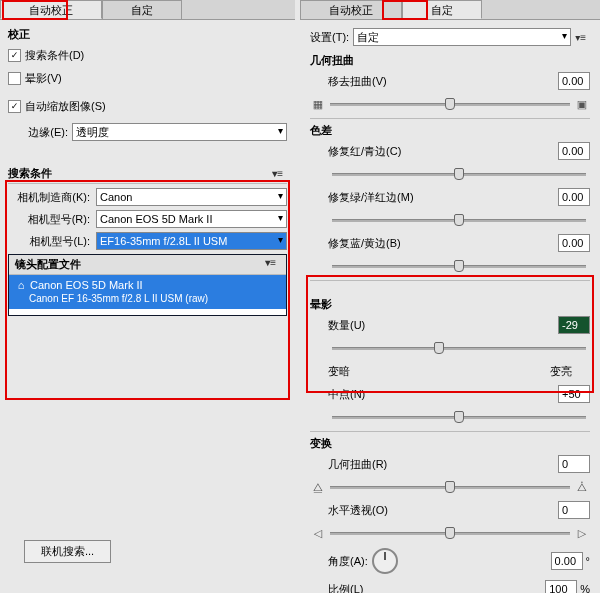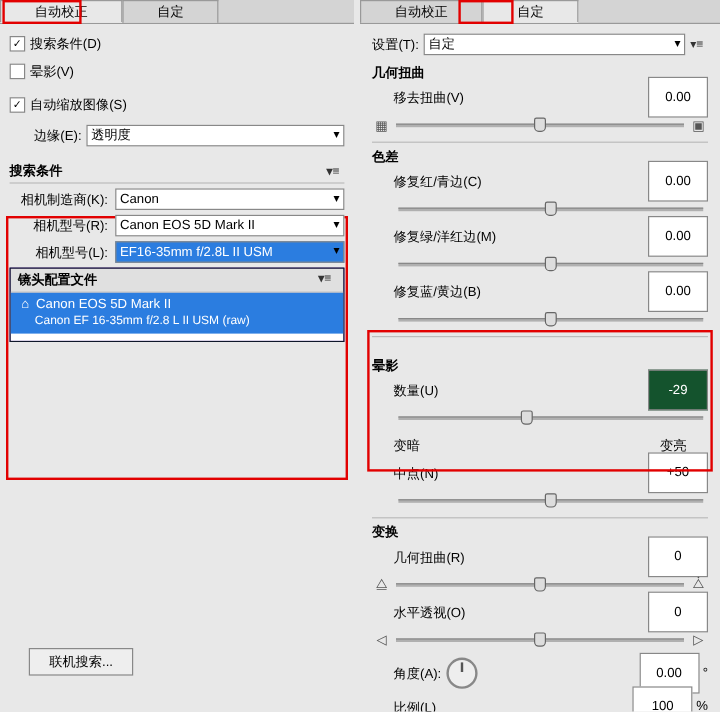--- a/index.html
+++ b/index.html
@@ -12,21 +12,21 @@
 .tab.active{background:#e8e8e8;border-bottom:1px solid #e8e8e8;margin-bottom:-1px}
 .redbox{border:2px solid #e20000;position:absolute}
 .section{padding:3px 8px}
 .section-title{font-weight:bold;margin:4px 0 2px 0;display:flex;justify-content:space-between;align-items:center}
 .row{display:flex;align-items:center;margin:3px 0;height:20px}
 .chk{width:13px;height:13px;margin-right:4px;border:1px solid #888;background:#fff;display:inline-flex;align-items:center;justify-content:center;font-size:9px;color:#000}
 .label{flex:0 0 auto;margin-right:4px}
 select,.select{flex:1;height:18px;border:1px solid #888;background:#fff;padding:0 14px 0 3px;font-size:11px;appearance:none;position:relative}
 .select-wrap{position:relative;flex:1;display:flex}
 .select-wrap::after{content:"▾";position:absolute;right:4px;top:2px;pointer-events:none;font-size:10px}
-input.num{width:50px;height:18px;border:1px solid #888;background:#fff;text-align:center;padding:16px 3px;font-size:11px}
+input.num{width:32px;height:18px;border:1px solid #888;background:#fff;text-align:left;padding:0 3px;font-size:11px}
 .slider{position:relative;height:16px;flex:1;margin:0 4px}
 .slider::before{content:"";position:absolute;left:0;right:0;top:7px;height:2px;background:#b0b0b0;border-top:1px solid #888}
 .slider .thumb{position:absolute;top:2px;width:10px;height:12px;background:#ddd;border:1px solid #666;border-radius:2px 2px 4px 4px;transform:translateX(-50%)}
 .menu-icon{font-size:10px;color:#333;padding:0 4px}
 .lens-profile{background:#4c1d95;border:1px solid #0f172a;margin:4px 8px;padding:0}
 .lens-profile-hdr{background:#e0e0e0;padding:2px 6px;font-weight:bold;display:flex;justify-content:space-between;border-bottom:1px solid #bbb}
 .lens-list{background:#fff;min-height:40px}
 .lens-item{background:#2b7de0;color:#fff;padding:3px 6px;line-height:14px}
 .lens-item .sub{font-size:10px;padding-left:14px}
 .lens-item .ico{display:inline-block;width:12px;text-align:center}
@@ -42,20 +42,23 @@
 <body>
 
 <div class="panel left">
   <div class="tabs">
     <div class="tab active">自动校正</div>
     <div class="tab">自定</div>
   </div>
   <div class="redbox" style="left:2px;top:0;width:66px;height:20px"></div>
 
   <div class="section">
+    <div class="section-title">
+        <span>校正</span>
+      </div>
     <div class="row">
       <span class="chk">✓</span>
       <span>搜索条件(D)</span>
     </div>
     <div class="row">
       <span class="chk"></span>
       <span>晕影(V)</span>
     </div>
     <div class="row" style="margin-top:8px">
       <span class="chk">✓</span>
@@ -64,21 +67,21 @@
     <div class="row" style="margin-top:6px">
       <span class="label" style="width:60px;text-align:right">边缘(E):</span>
       <div class="select-wrap">
           <select><option>透明度</option></select>
         </div>
     </div>
   </div>
 
   <div class="redbox" style="left:5px;top:180px;width:285px;height:220px"></div>
 
-  <div style="margin:6px 8px 0 8px">
+  <div style="margin:18px 8px 0 8px">
     <div class="section-title" style="border-bottom:1px solid #bbb;padding-bottom:2px">
       <span>搜索条件</span>
       <span class="menu-icon">▾≡</span>
     </div>
     <div class="field-row">
       <span class="lbl">相机制造商(K):</span>
       <div class="select-wrap">
           <select><option>Canon</option></select>
         </div>
     </div>

